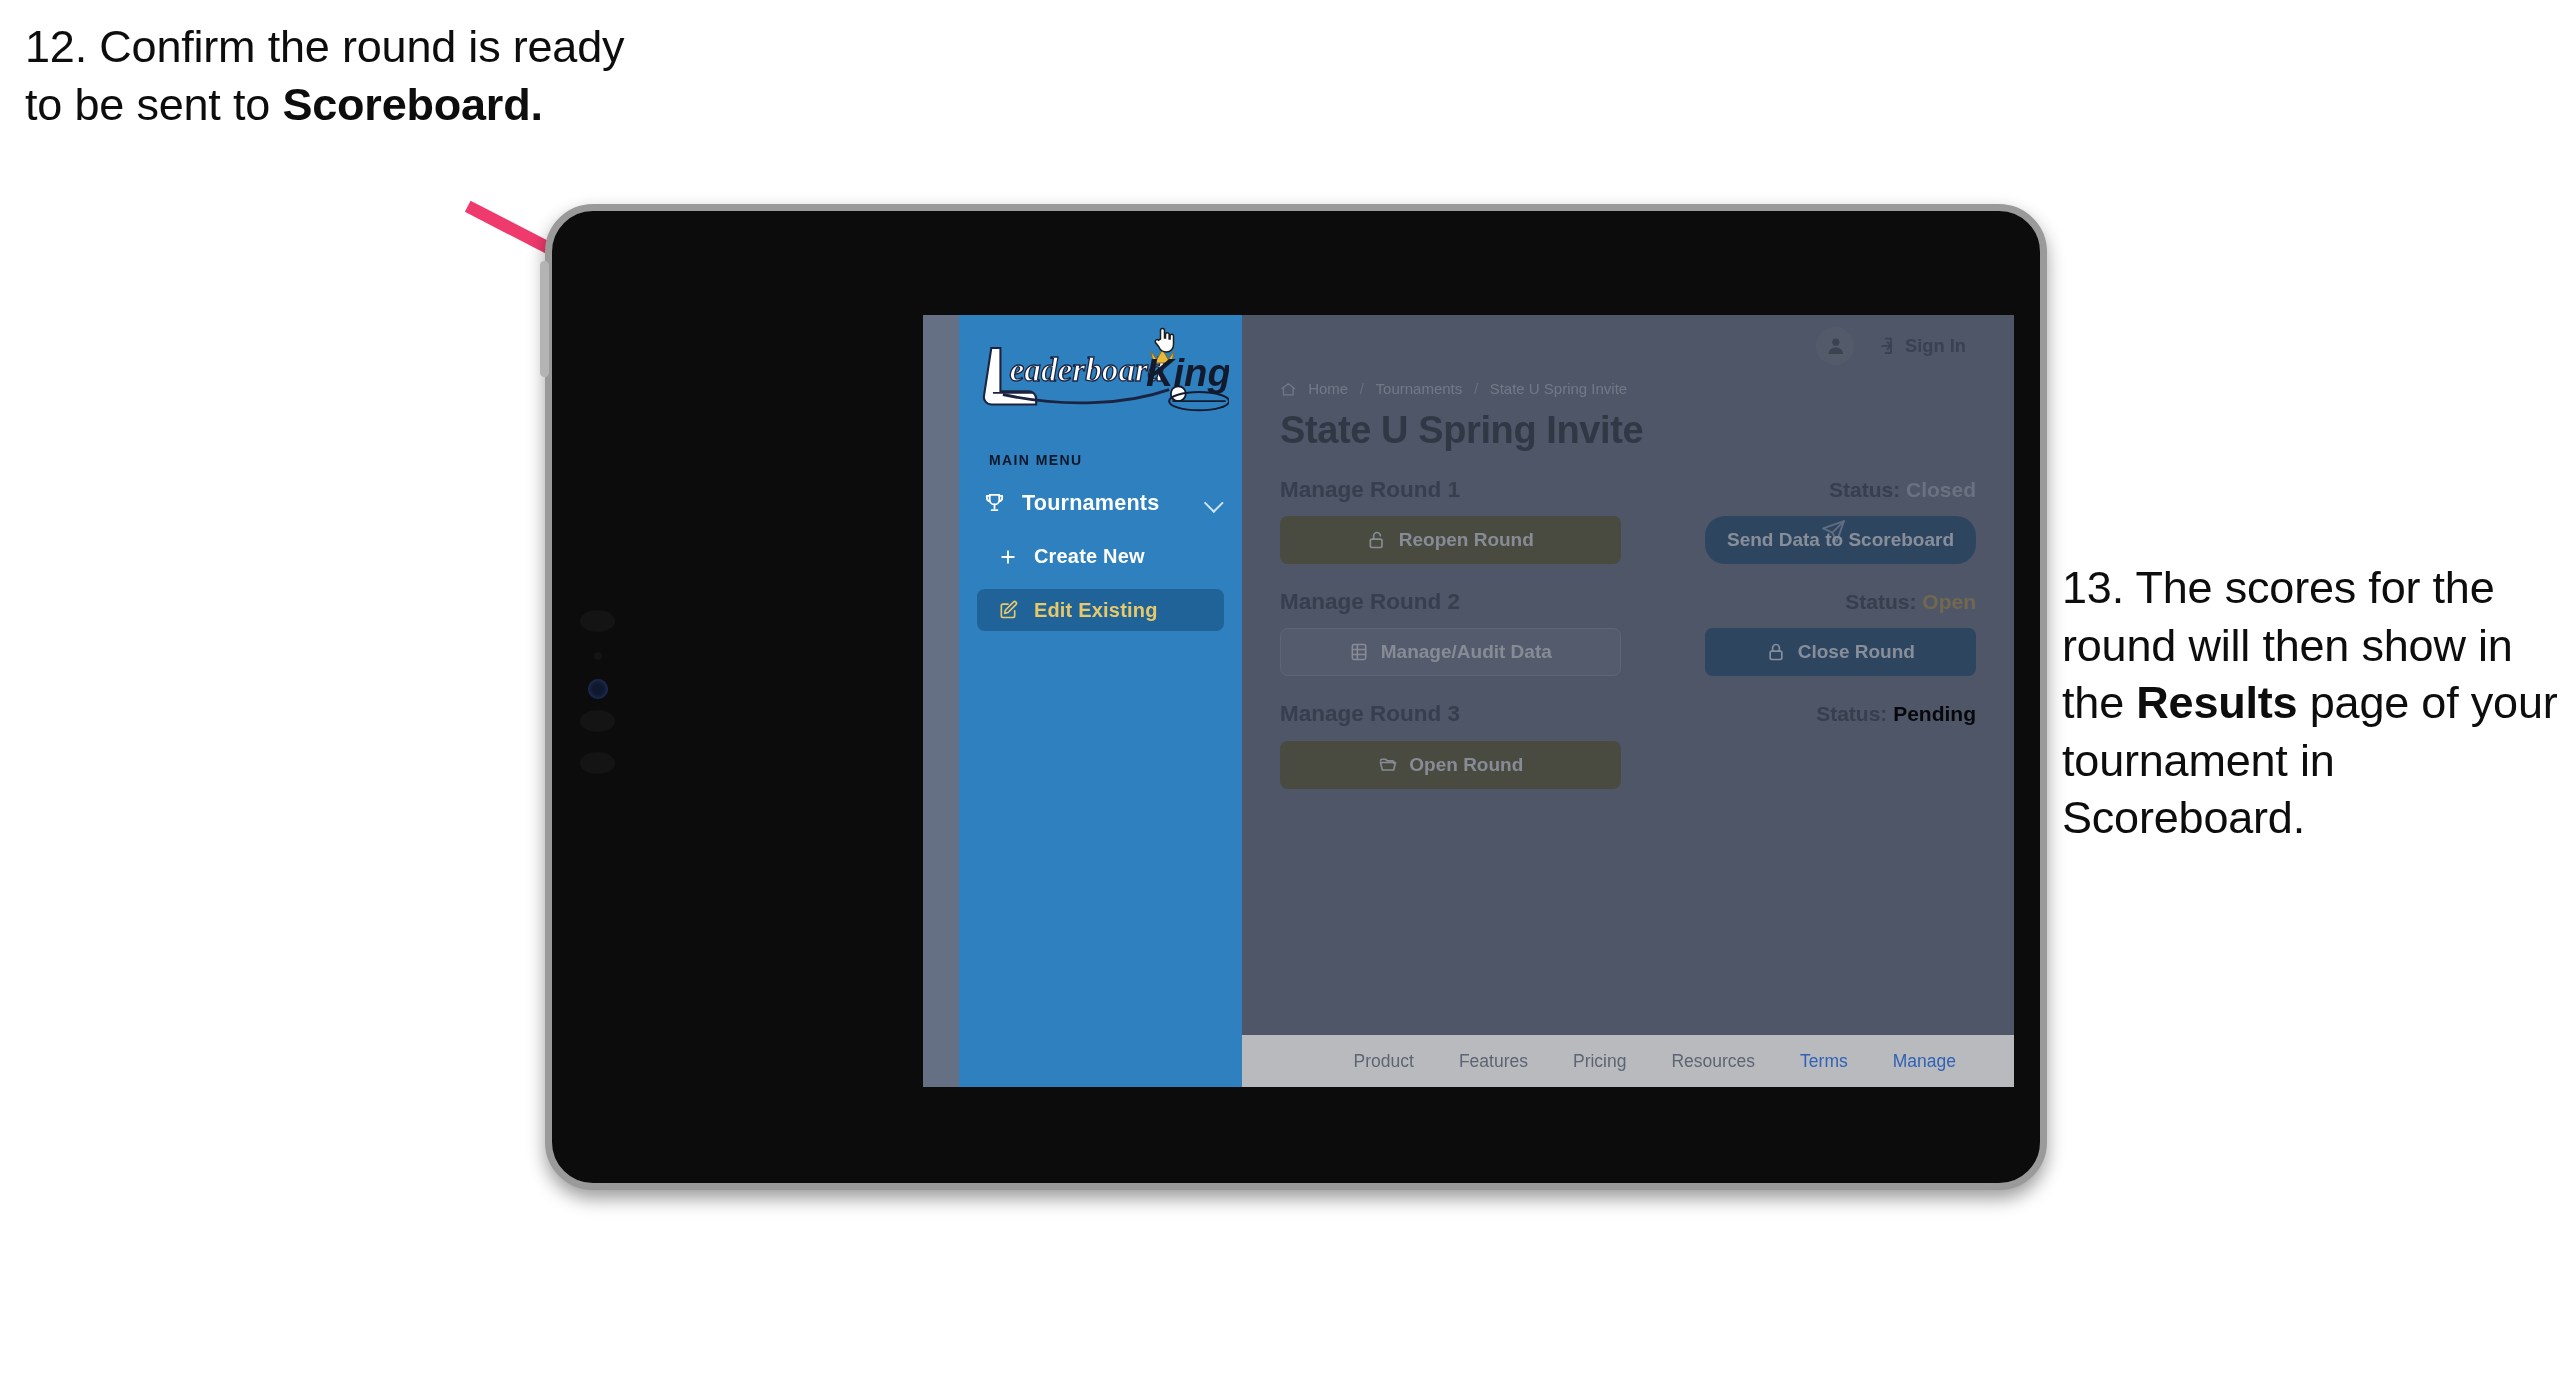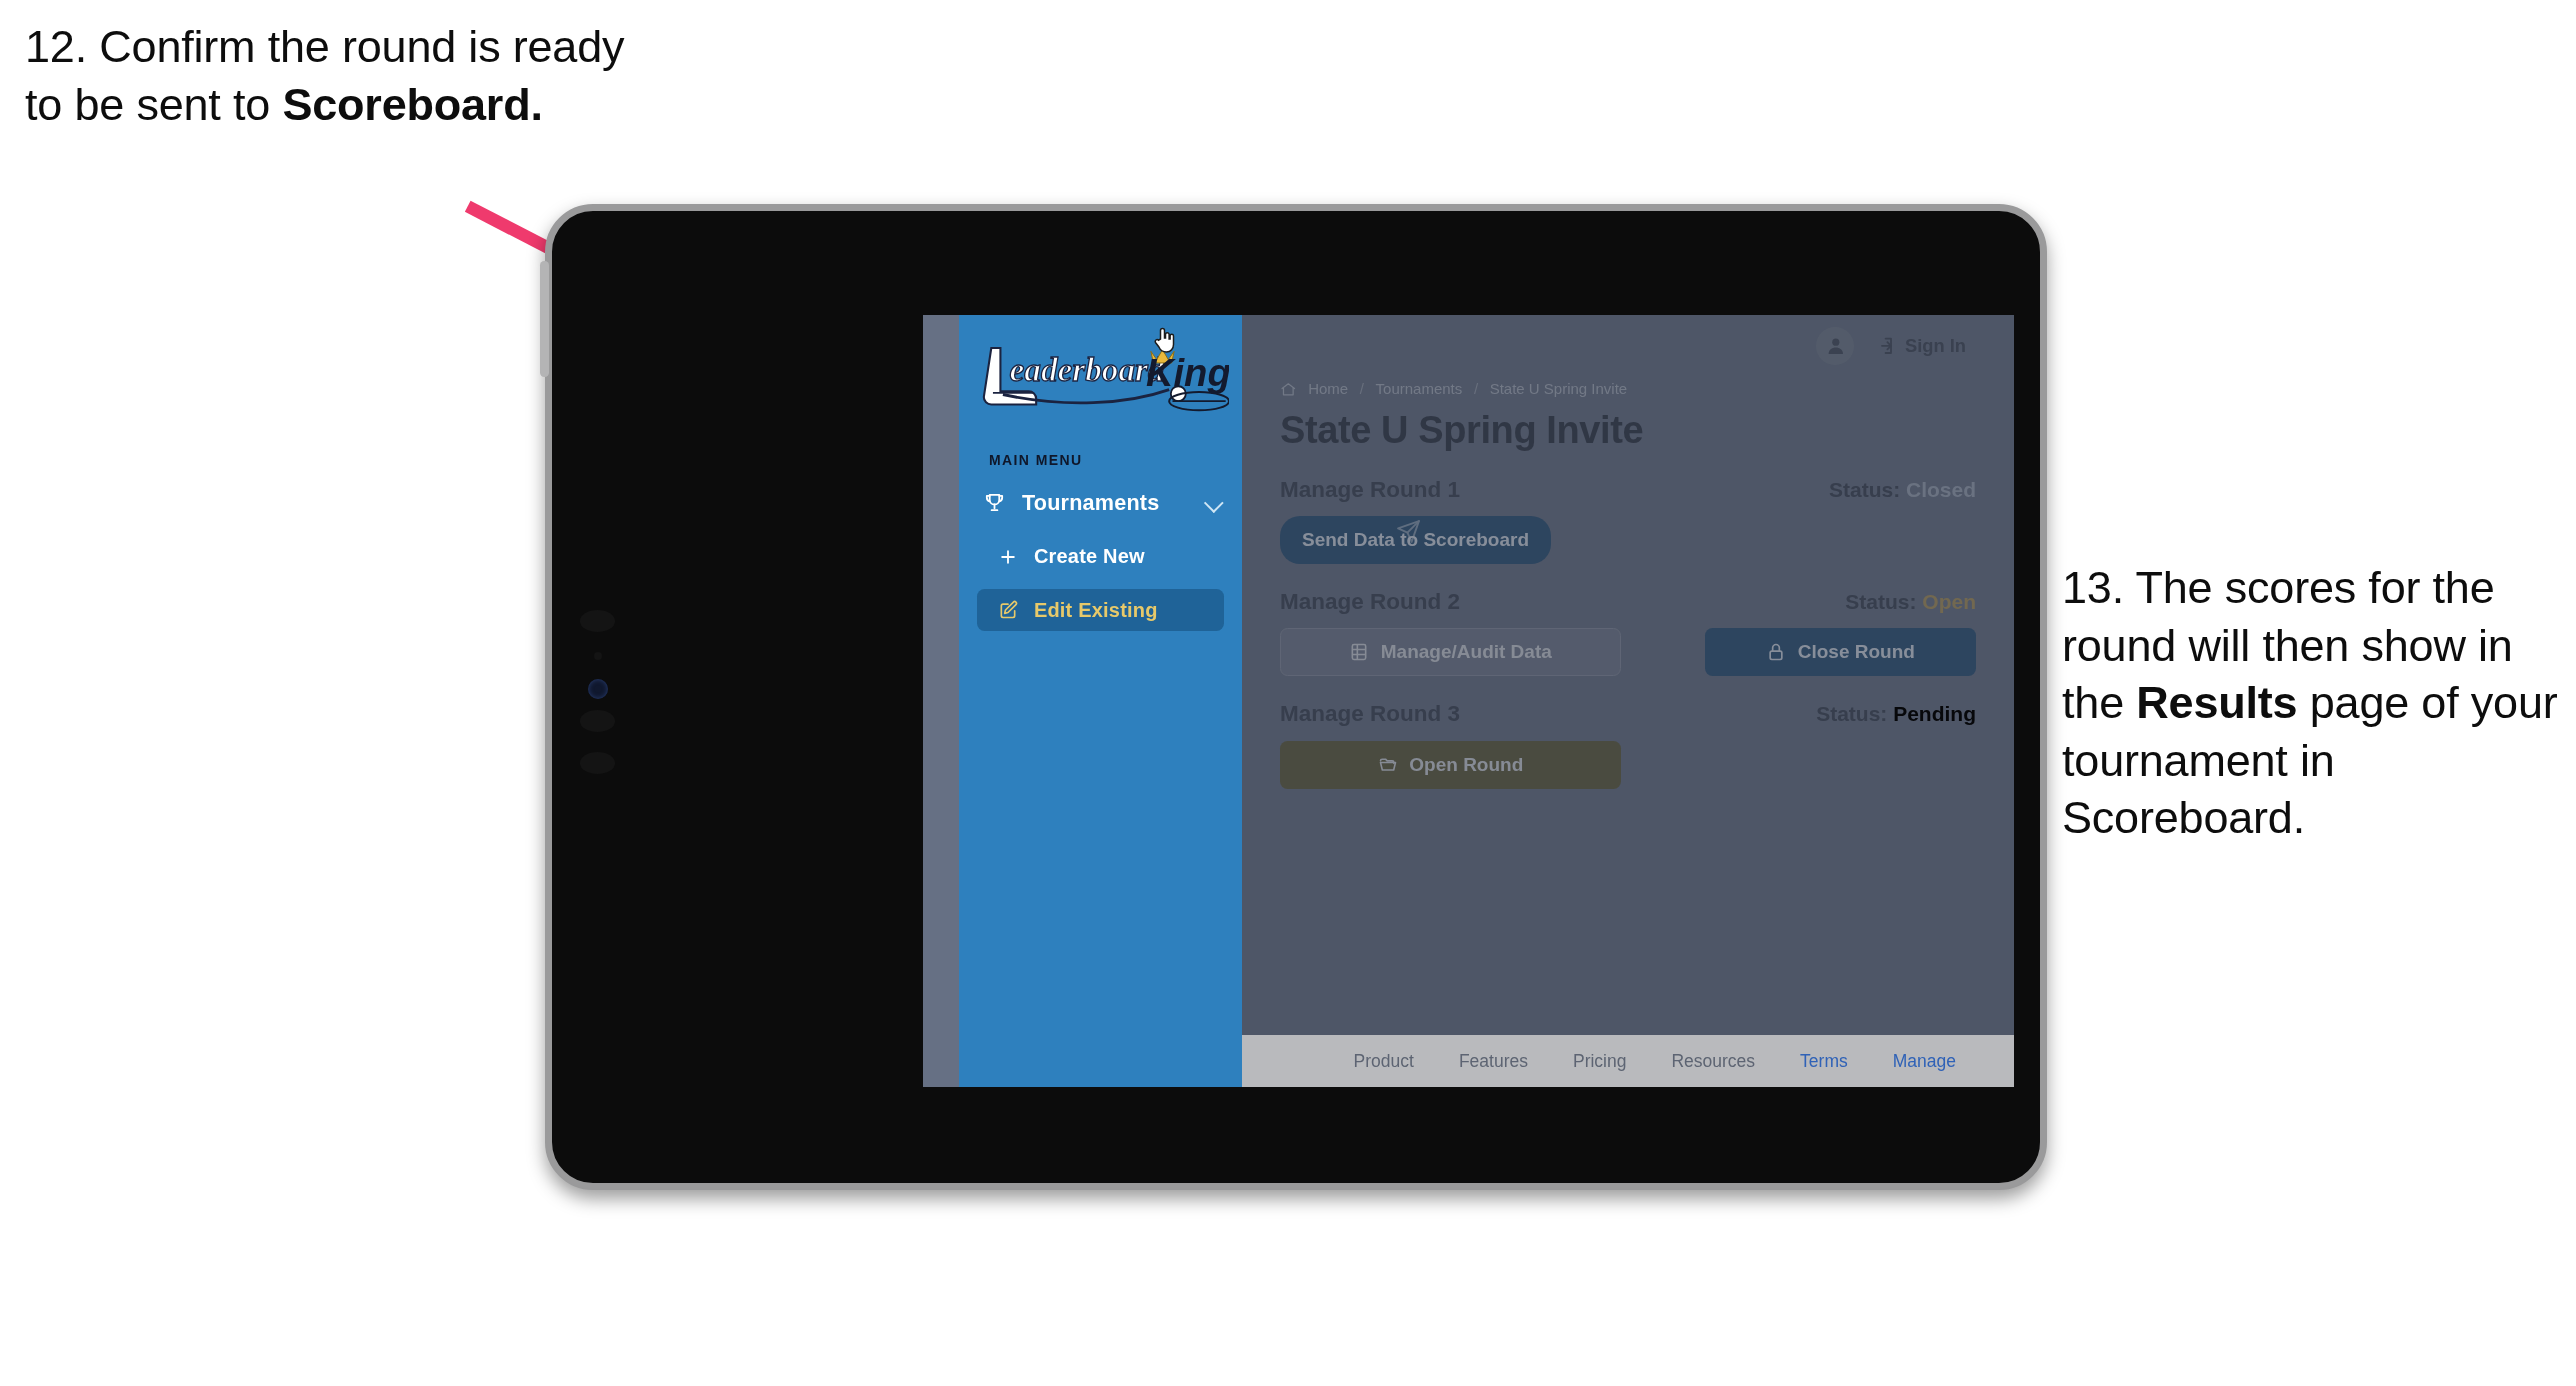--- a/index.html
+++ b/index.html
@@ -202,20 +202,27 @@
 
         <div id="page-title">State U Spring Invite</div>
 
         <div class="round-block">
           <div class="round-head">
             <span class="round-name">Manage Round 1</span>
             <span class="round-status"><span>Status:</span>
               <span class="val" id="r1-status-val" style="color: rgb(142, 152, 169);">Closed</span></span>
           </div>
           <div class="round-btns">
+            <div class="btn btn-muted">
+              <svg viewBox="0 0 24 24" width="20" height="20" fill="none" stroke-width="2" stroke-linecap="round" stroke-linejoin="round">
+                  <rect x="4" y="11" width="14" height="10" rx="2"></rect>
+                  <path d="M8 11V7a4 4 0 0 1 8 0"></path>
+                </svg>
+              <span>Reopen Round</span>
+            </div>
             <div class="btn btn-primary btn-send">
               <svg class="plane" viewBox="0 0 24 24" width="25" height="25" fill="none" stroke-width="1.8" stroke-linecap="round" stroke-linejoin="round">
                   <path d="M22 2L11 13"></path>
                   <path d="M22 2l-7 20-4-9-9-4z"></path>
                 </svg>
               <span>Send Data to Scoreboard</span>
             </div>
           </div>
         </div>
 

